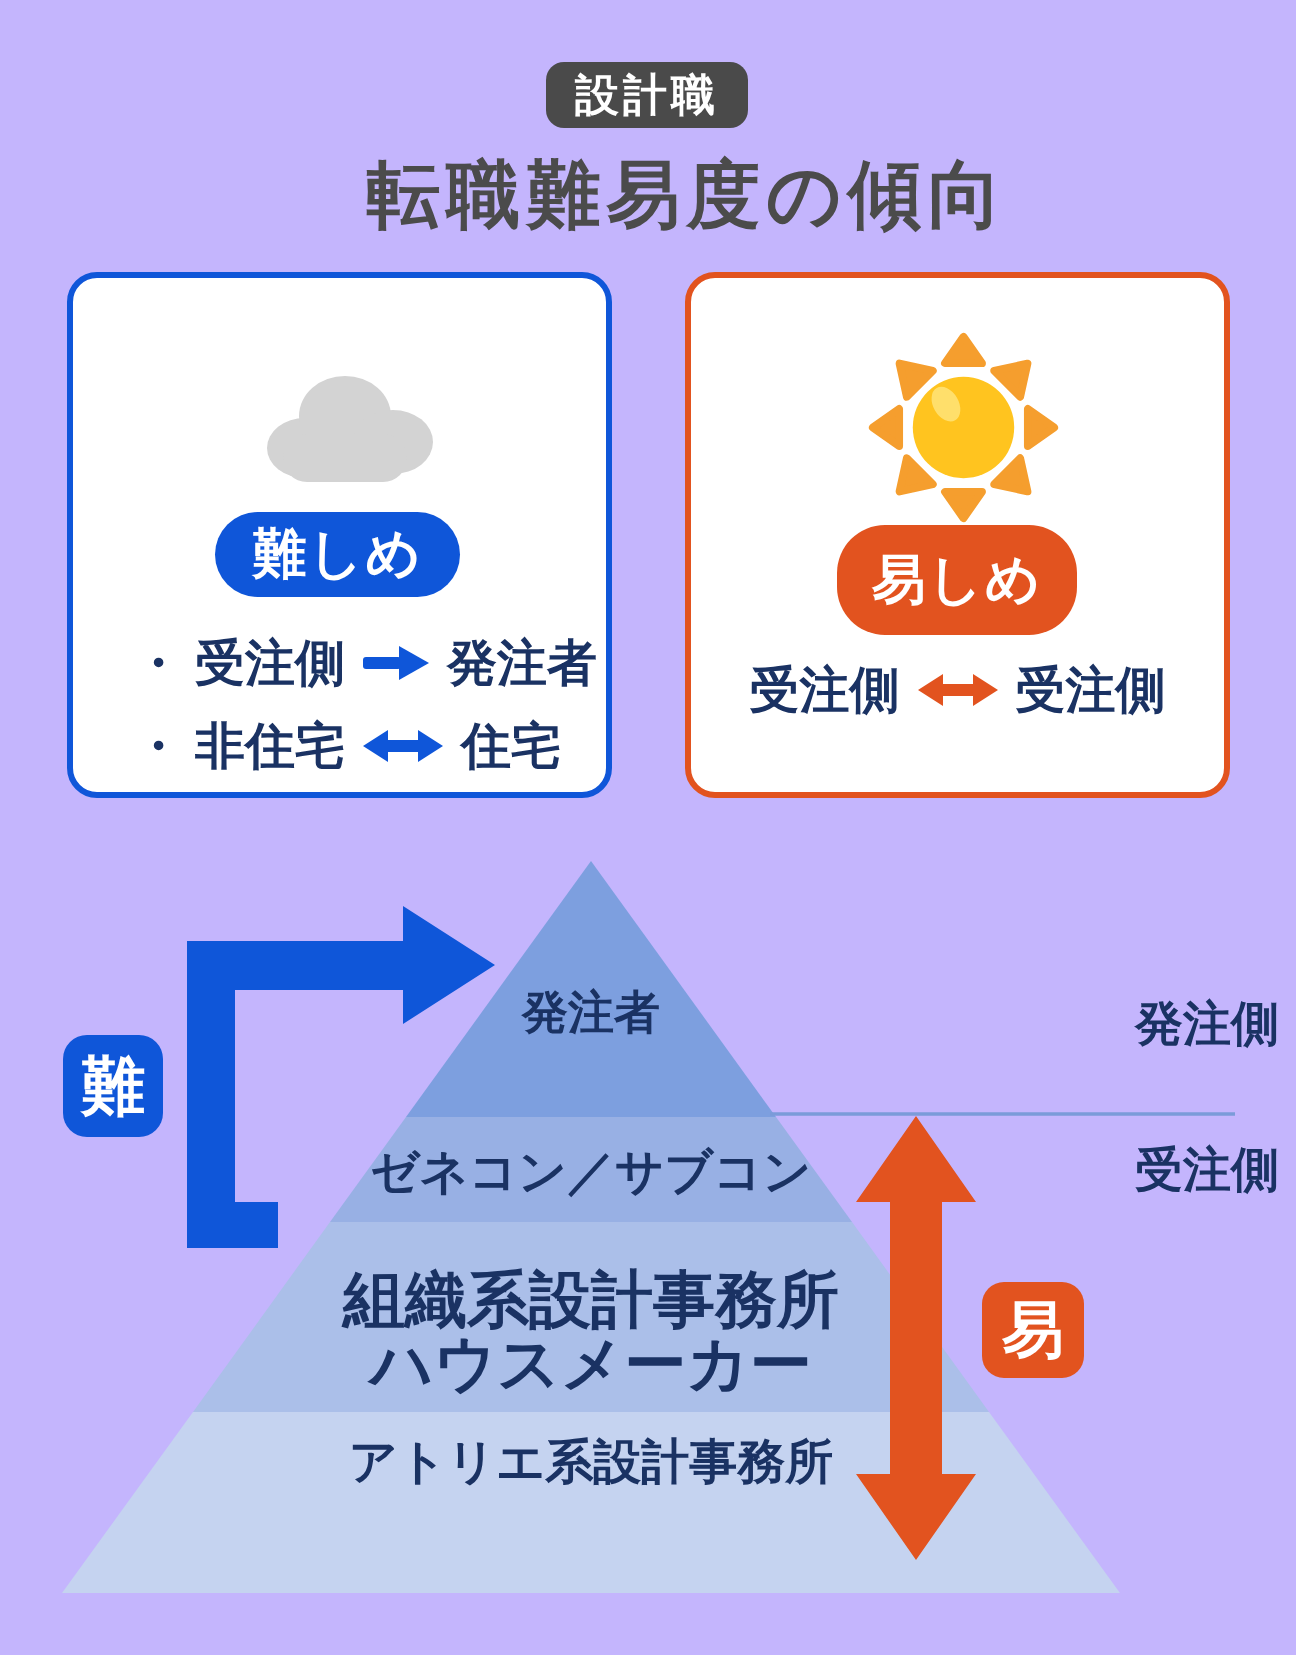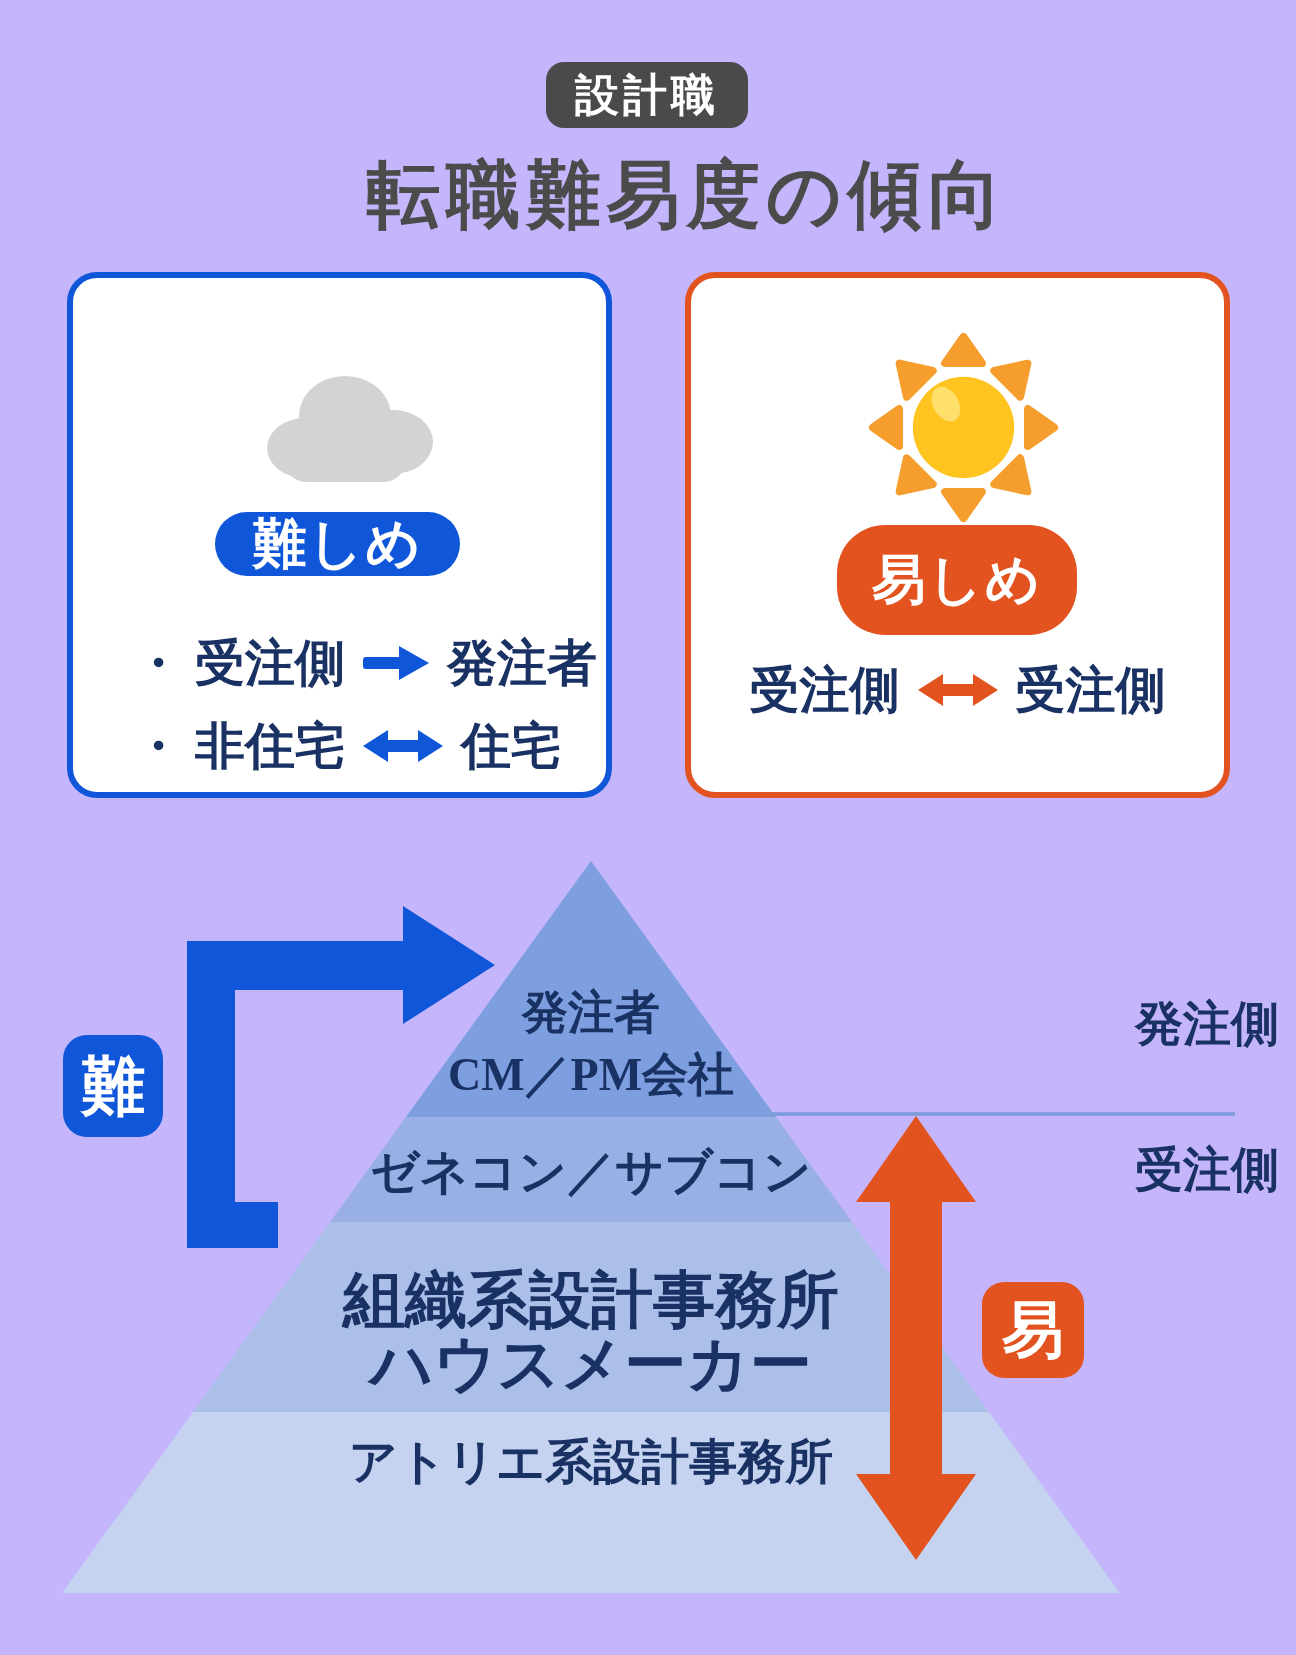--- a/index.html
+++ b/index.html
@@ -29,21 +29,21 @@
     border-radius:30px;box-sizing:border-box;
   }
   .card.hard{left:67px;border:6px solid #0f56d9;}
   .card.easy{left:685px;border:6px solid #e2531f;}
   .card .icon{position:absolute;}
   .pill{
     position:absolute;border-radius:48px;color:#fff;
     display:flex;align-items:center;justify-content:center;
     font-size:54px;letter-spacing:2px;
   }
-  .card.hard .pill{left:142px;top:234px;width:245px;height:64px;background:#0f56d9;}
+  .card.hard .pill{left:142px;top:234px;width:245px;height:85px;background:#0f56d9;}
   .card.easy .pill{left:146px;top:247px;width:240px;height:110px;background:#e2531f;}
   .rows{position:absolute;left:0;top:357px;width:100%;}
   .card.hard .rows{padding-left:60px;box-sizing:border-box;}
   .row{
     display:flex;align-items:center;height:56px;margin-bottom:27px;
     font-size:50px;color:#1a3263;gap:12px;
   }
   .card.easy .row{justify-content:center;}
   .row .arrow-icon{flex:0 0 auto;display:block;margin:0 6px;}
   
@@ -165,21 +165,20 @@
             <polygon points="80,17 55,1 55,33"></polygon>
           </g>
         </svg>
         <span>受注側</span>
       </div>
     </div>
   </div>
 
   <div class="level-text lv1">
     <span class="line">発注者</span>
-    <span class="line">CM／PM会社</span>
   </div>
   <div class="level-text lv2">
     <span class="line">ゼネコン／サブコン</span>
   </div>
   <div class="level-text lv3">
     <span class="line">組織系設計事務所</span>
     <span class="line">ハウスメーカー</span>
   </div>
   <div class="level-text lv4">
     <span class="line">アトリエ系設計事務所</span>

